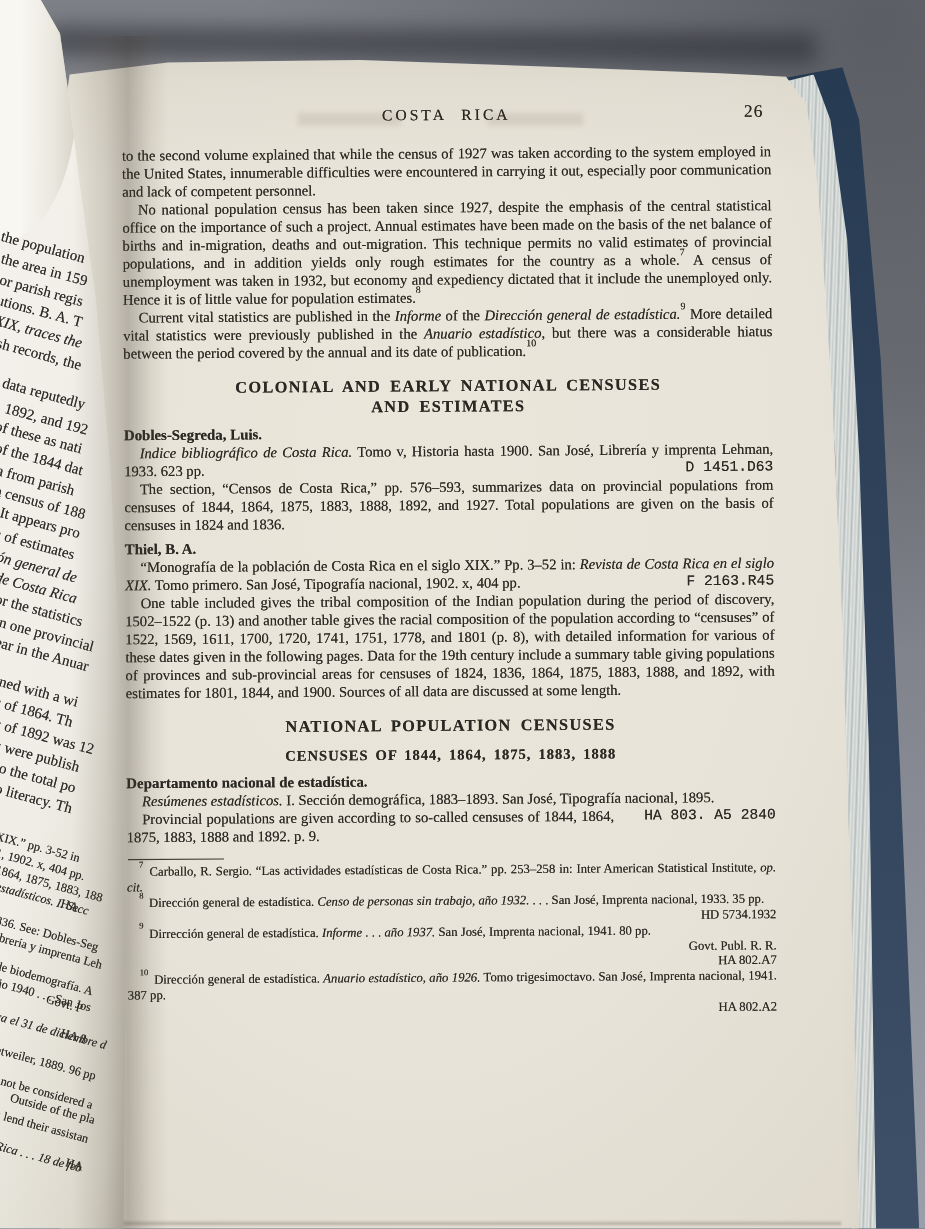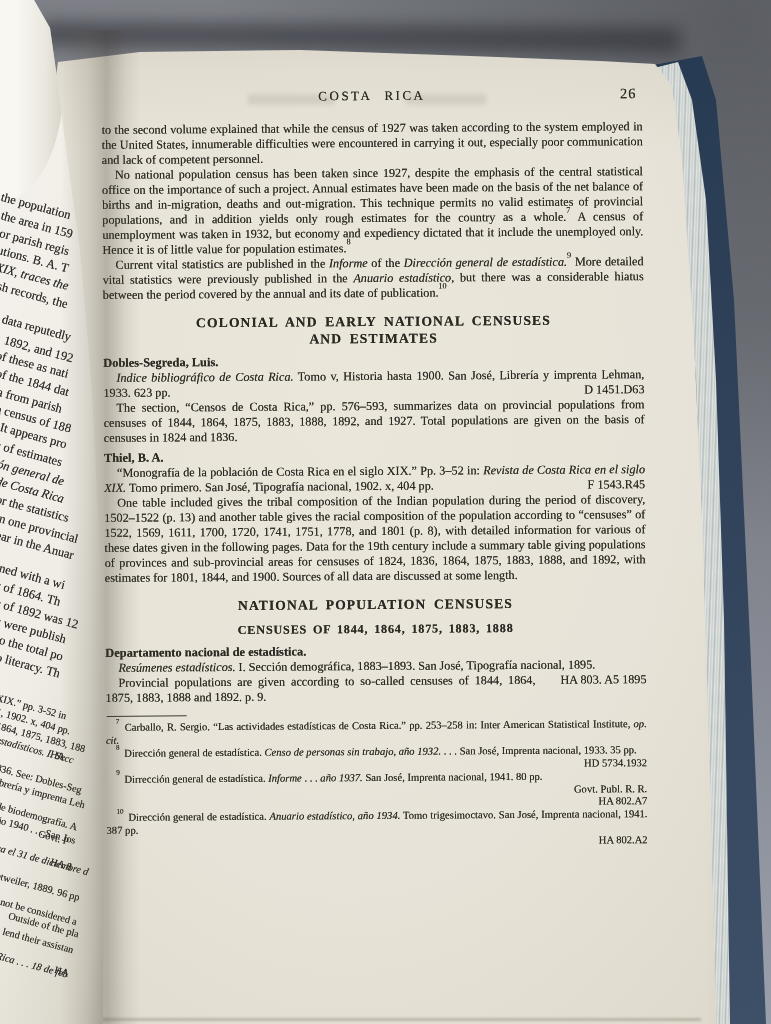--- a/index.html
+++ b/index.html
@@ -37,21 +37,21 @@
   .g2{left:406px;top:94px;width:80px;}
   
   .text-col{position:absolute;left:104px;right:126px;top:88px;color:var(--ink);
     transform:rotate(-.4deg);text-shadow:0 0 .4px rgba(42,40,34,.75);}
   .running-head{position:relative;text-align:center;font-size:13px;letter-spacing:2.5px;word-spacing:7px;margin-bottom:17px;}
   .rh-num{position:absolute;right:6px;top:-1px;font-size:14.5px;letter-spacing:1px;}
   #flow p{margin:0;}
   .para{font-size:12.2px;line-height:15px;text-align:justify;text-indent:13px;}
   .noindent{text-indent:0;}
   .author{font-size:12.4px;line-height:15px;font-weight:bold;margin-top:5px !important;}
-  .callno{float:right;margin-left:12px;}
+  .callno{float:right;margin-left:12px;font-family:Liberation Mono, monospace;}
   .h2{font-weight:bold;text-align:center;font-size:13.6px;line-height:17px;letter-spacing:1.1px;word-spacing:3px;margin:12px 0 7px;}
   .h3{font-weight:bold;text-align:center;font-size:12.2px;line-height:15px;letter-spacing:.8px;word-spacing:2px;margin:9px 0 7px;}
   sup{font-size:68%;line-height:0;position:relative;top:-.38em;}
   .fn-rule{width:80px;border-top:1.7px solid #3c3a33;margin:10px 0 5px 1px;}
   #footnotes .fn{margin:0;font-size:10.6px;line-height:12.9px;text-align:justify;text-indent:10px;}
   .fnm{margin-right:2px;}
   .fn-right{font-size:10.6px;line-height:12.9px;text-align:right;}
   
   .left-page{position:absolute;left:0;top:0;width:112px;height:1024px;overflow:hidden;
     background:linear-gradient(105deg,#f4f2ec 0%,#efede5 55%,#dad6ca 90%,#c7c3b6 100%);
@@ -91,41 +91,41 @@
           <p class="para"><span>No national population census has been taken since 1927, despite the emphasis of the central statistical office on the importance of such a project.  Annual estimates have been made on the basis of the net balance of births and in-migration, deaths and out-migration.  This technique permits no valid estimates of provincial populations, and in addition yields only rough estimates for the country as a whole.</span><sup>7</sup><span>  A census of unemployment was taken in 1932, but economy and expediency dictated that it include the unemployed only.  Hence it is of little value for population estimates.</span><sup>8</sup></p>
           <p class="para"><span>Current vital statistics are published in the </span><i>Informe</i><span> of the </span><i>Dirección general de estadística.</i><sup>9</sup><span>  More detailed vital statistics were previously published in the </span><i>Anuario estadístico</i><span>, but there was a considerable hiatus between the period covered by the annual and its date of publication.</span><sup>10</sup></p>
           <div class="h2">
             <div>COLONIAL AND EARLY NATIONAL CENSUSES</div>
             <div>AND ESTIMATES</div>
           </div>
           <p class="author">Dobles-Segreda, Luis.</p>
           <p class="para"><i>Indice bibliográfico de Costa Rica.</i><span>  Tomo v, Historia hasta 1900.  San José, Librería y imprenta Lehman, 1933.  623 pp.</span><span class="callno">D 1451.D63</span></p>
           <p class="para"><span>The section, “Censos de Costa Rica,” pp. 576–593, summarizes data on provincial populations from censuses of 1844, 1864, 1875, 1883, 1888, 1892, and 1927.  Total populations are given on the basis of censuses in 1824 and 1836.</span></p>
           <p class="author">Thiel, B. A.</p>
-          <p class="para"><span>“Monografía de la población de Costa Rica en el siglo XIX.”  Pp. 3–52 in: </span><i>Revista de Costa Rica en el siglo XIX.</i><span>  Tomo primero.  San José, Tipografía nacional, 1902.  x, 404 pp.</span><span class="callno">F 1543.R45</span></p>
+          <p class="para"><span>“Monografía de la población de Costa Rica en el siglo XIX.”  Pp. 3–52 in: </span><i>Revista de Costa Rica en el siglo XIX.</i><span>  Tomo primero.  San José, Tipografía nacional, 1902.  x, 404 pp.</span><span class="callno">F 2163.R45</span></p>
           <p class="para"><span>One table included gives the tribal composition of the Indian population during the period of discovery, 1502–1522 (p. 13) and another table gives the racial composition of the population according to “censuses” of 1522, 1569, 1611, 1700, 1720, 1741, 1751, 1778, and 1801 (p. 8), with detailed information for various of these dates given in the following pages.  Data for the 19th century include a summary table giving populations of provinces and sub-provincial areas for censuses of 1824, 1836, 1864, 1875, 1883, 1888, and 1892, with estimates for 1801, 1844, and 1900.  Sources of all data are discussed at some length.</span></p>
           <div class="h2">
             <div>NATIONAL POPULATION CENSUSES</div>
           </div>
           <div class="h3">
             <div>CENSUSES OF 1844, 1864, 1875, 1883, 1888</div>
           </div>
           <p class="author">Departamento nacional de estadística.</p>
-          <p class="para"><i>Resúmenes estadísticos.</i><span>  I. Sección demográfica, 1883–1893.  San José, Tipografía nacional, 1895.</span><span class="callno">HA 803. A5 1895</span></p>
+          <p class="para"><i>Resúmenes estadísticos.</i><span>  I. Sección demográfica, 1883–1893.  San José, Tipografía nacional, 1895.</span><span class="callno">HA 803. A5 2840</span></p>
           <p class="para"><span>Provincial populations are given according to so-called censuses of 1844, 1864, 1875, 1883, 1888 and 1892.  p. 9.</span></p>
         </div>
       <div class="fn-rule"></div>
       <div id="footnotes">
           <p class="fn"><sup class="fnm">7</sup><span> Carballo, R. Sergio.  “Las actividades estadísticas de Costa Rica.”  pp. 253–258 in: Inter American Statistical Institute, </span><i>op. cit.</i></p>
           <p class="fn"><sup class="fnm">8</sup><span> Dirección general de estadística.  </span><i>Censo de personas sin trabajo, año 1932.</i><span>  . . .  San José, Imprenta nacional, 1933.  35 pp.</span></p>
           <div class="fn-right">HD 5734.1932</div>
           <p class="fn"><sup class="fnm">9</sup><span> Dirrección general de estadística.  </span><i>Informe</i><span>  . . .  </span><i>año 1937.</i><span>  San José, Imprenta nacional, 1941.  80 pp.</span></p>
           <div class="fn-right">Govt. Publ. R. R.</div>
           <div class="fn-right">HA 802.A7</div>
-          <p class="fn"><sup class="fnm">10</sup><span> Dirección general de estadística.  </span><i>Anuario estadístico, año 1934.</i><span>  Tomo trigesimoctavo.  San José, Imprenta nacional, 1941.  387 pp.</span></p>
+          <p class="fn"><sup class="fnm">10</sup><span> Dirección general de estadística.  </span><i>Anuario estadístico, año 1926.</i><span>  Tomo trigesimoctavo.  San José, Imprenta nacional, 1941.  387 pp.</span></p>
           <div class="fn-right">HA 802.A2</div>
         </div>
     </div>
     <div class="bottom-crease"></div>
   </div>
 
   <div class="left-page">
     <div class="lp-roll"></div>
     <div id="lp-frags">
         <span class="frag fr-n" style="left: -4px; top: 188px;">f the population</span>

